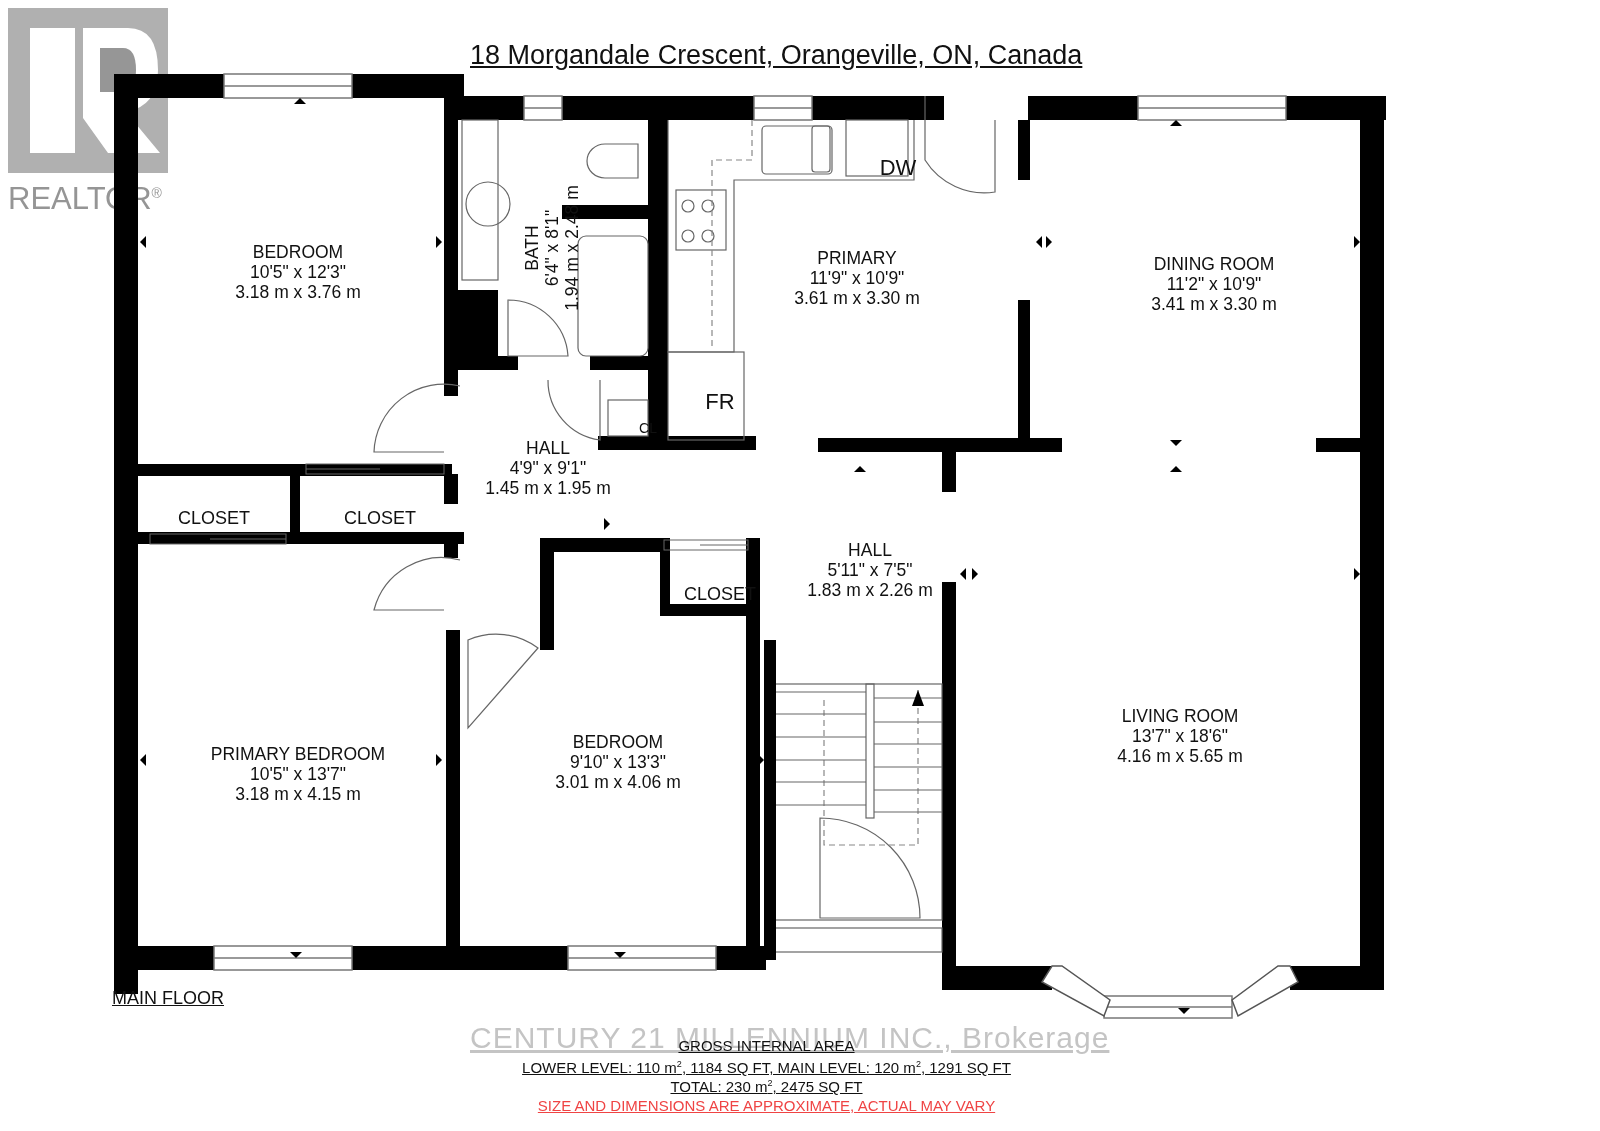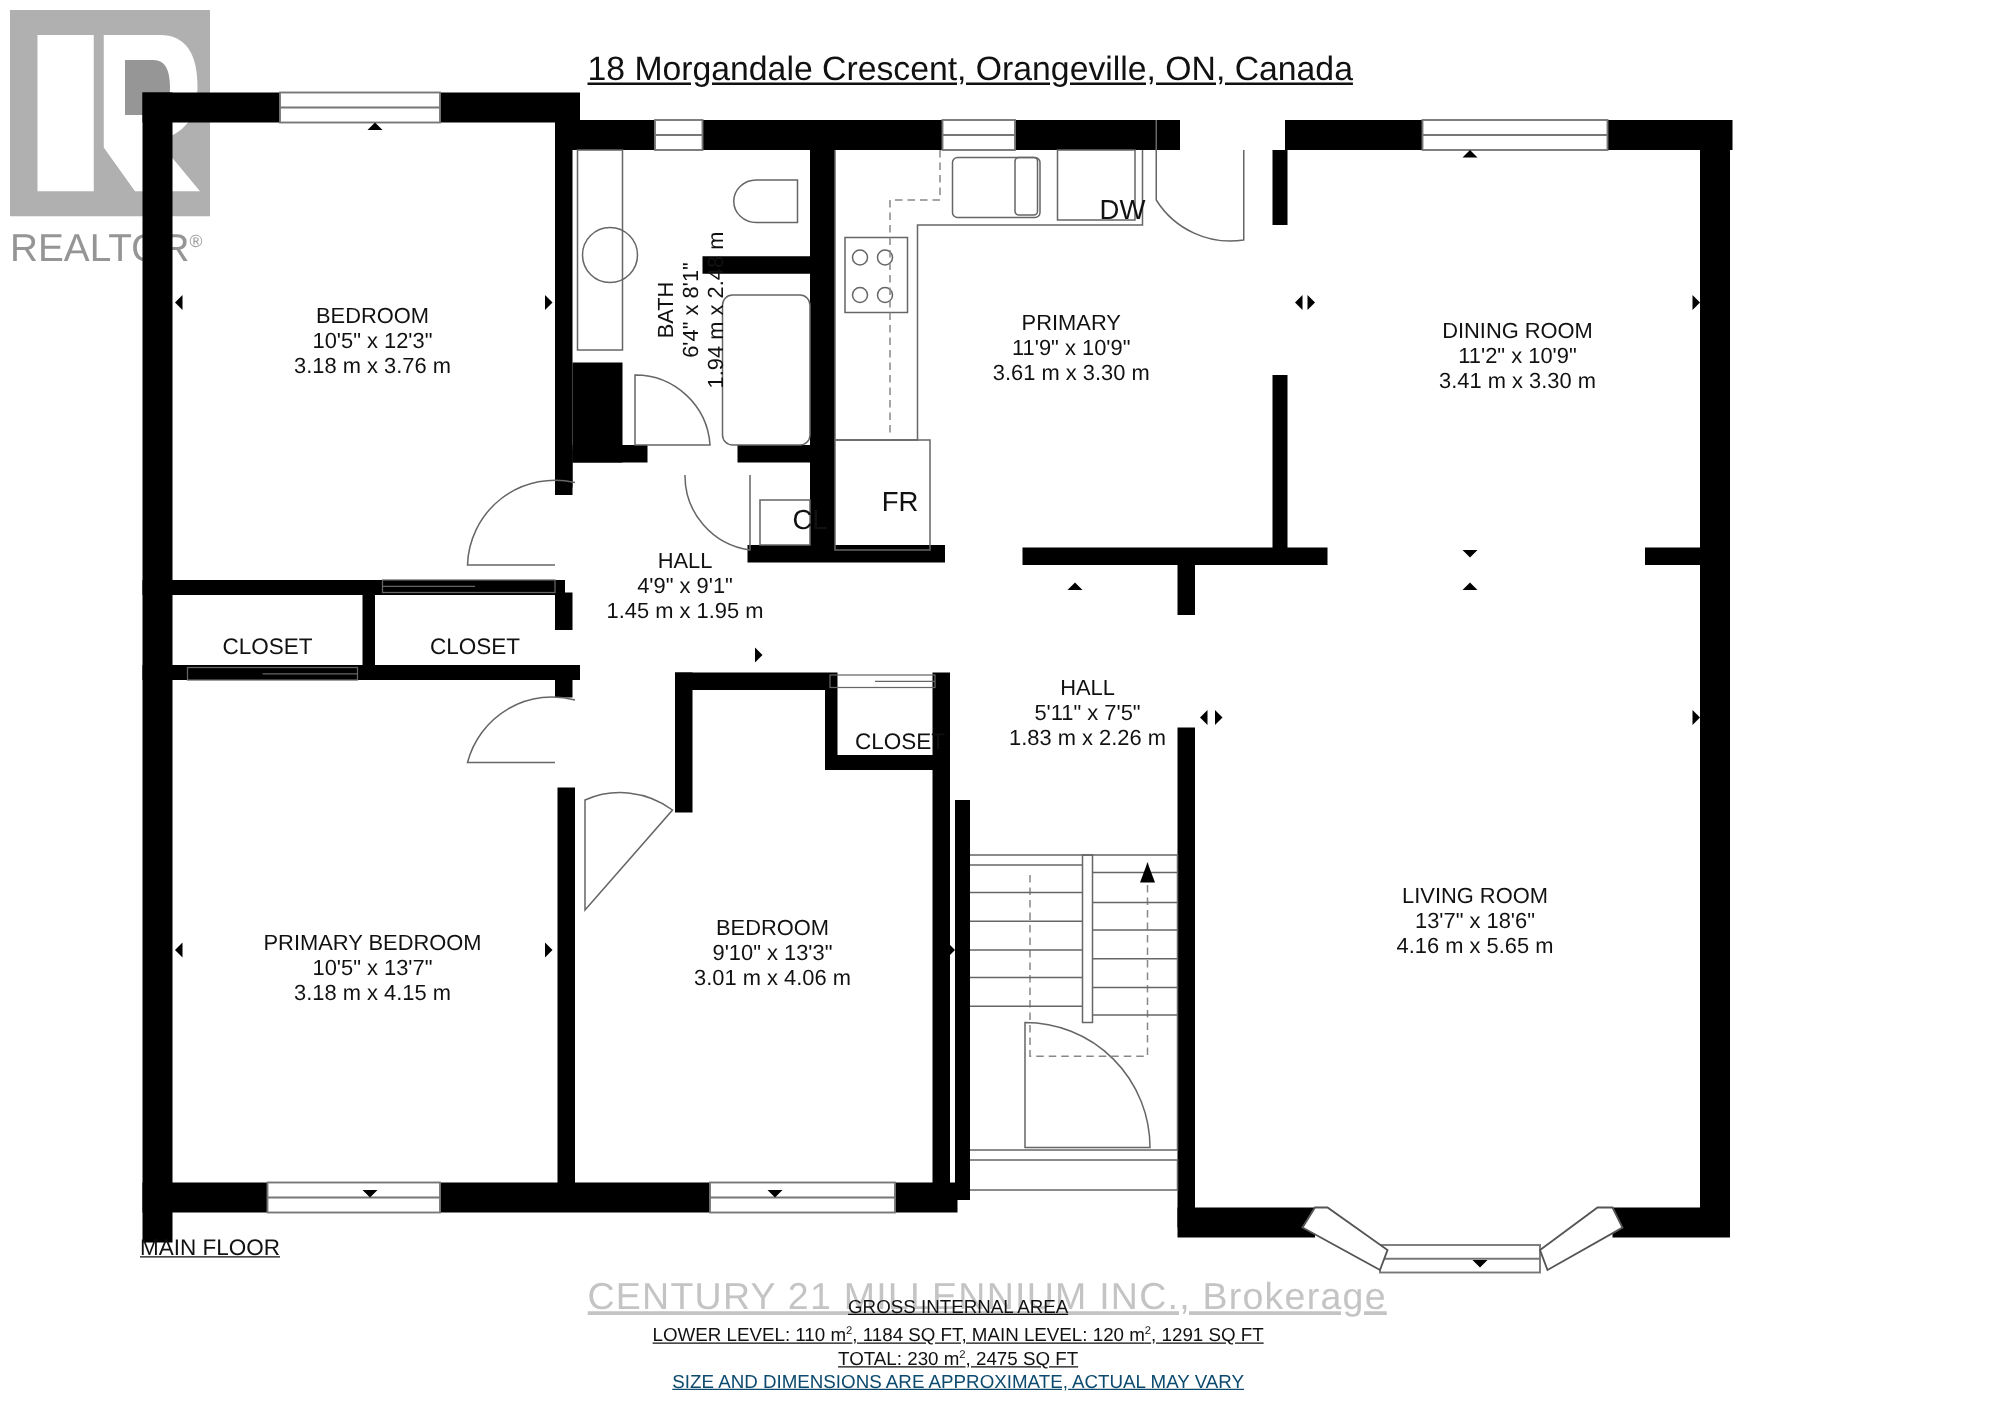--- a/index.html
+++ b/index.html
@@ -255,28 +255,28 @@
 
 <div class="label" style="left:1180px; top:706px;">
   <div>LIVING ROOM</div>
   <div>13'7" x 18'6"</div>
   <div>4.16 m x 5.65 m</div>
 </div>
 
 <div class="small-label" style="left:214px; top:518px; font-size:18px;">CLOSET</div>
 <div class="small-label" style="left:380px; top:518px; font-size:18px;">CLOSET</div>
 <div class="small-label" style="left:720px; top:594px; font-size:18px;">CLOSET</div>
-<div class="small-label" style="left:648px; top:416px; font-size:22px;">CL</div>
+<div class="small-label" style="left:648px; top:428px; font-size:14px;">CL</div>
 <div class="small-label" style="left:720px; top:402px; font-size:22px;">FR</div>
 <div class="small-label" style="left:898px; top:152px; font-size:22px;margin-top:16px;">DW</div>
 
 <div class="abs floor-name">MAIN FLOOR</div>
 
 <div class="abs watermark">CENTURY 21 MILLENNIUM INC., Brokerage</div>
 
 <div class="abs gia" style="top:1036px;">GROSS INTERNAL AREA</div>
 <div class="abs gia" style="top:1055px;">
   <span>LOWER LEVEL: 110 m</span><sup style="font-size:9px">2</sup><span>, 1184 SQ FT, MAIN LEVEL: 120 m</span><sup style="font-size:9px">2</sup><span>, 1291 SQ FT</span>
 </div>
 <div class="abs gia" style="top:1074px;">
   <span>TOTAL: 230 m</span><sup style="font-size:9px">2</sup><span>, 2475 SQ FT</span>
 </div>
-<div class="abs gia" style="top:1096px; color:#0c4a6e;">SIZE AND DIMENSIONS ARE APPROXIMATE, ACTUAL MAY VARY</div>
+<div class="abs gia" style="top:1096px; color:#ef4444;">SIZE AND DIMENSIONS ARE APPROXIMATE, ACTUAL MAY VARY</div>
 
 </body></html>

